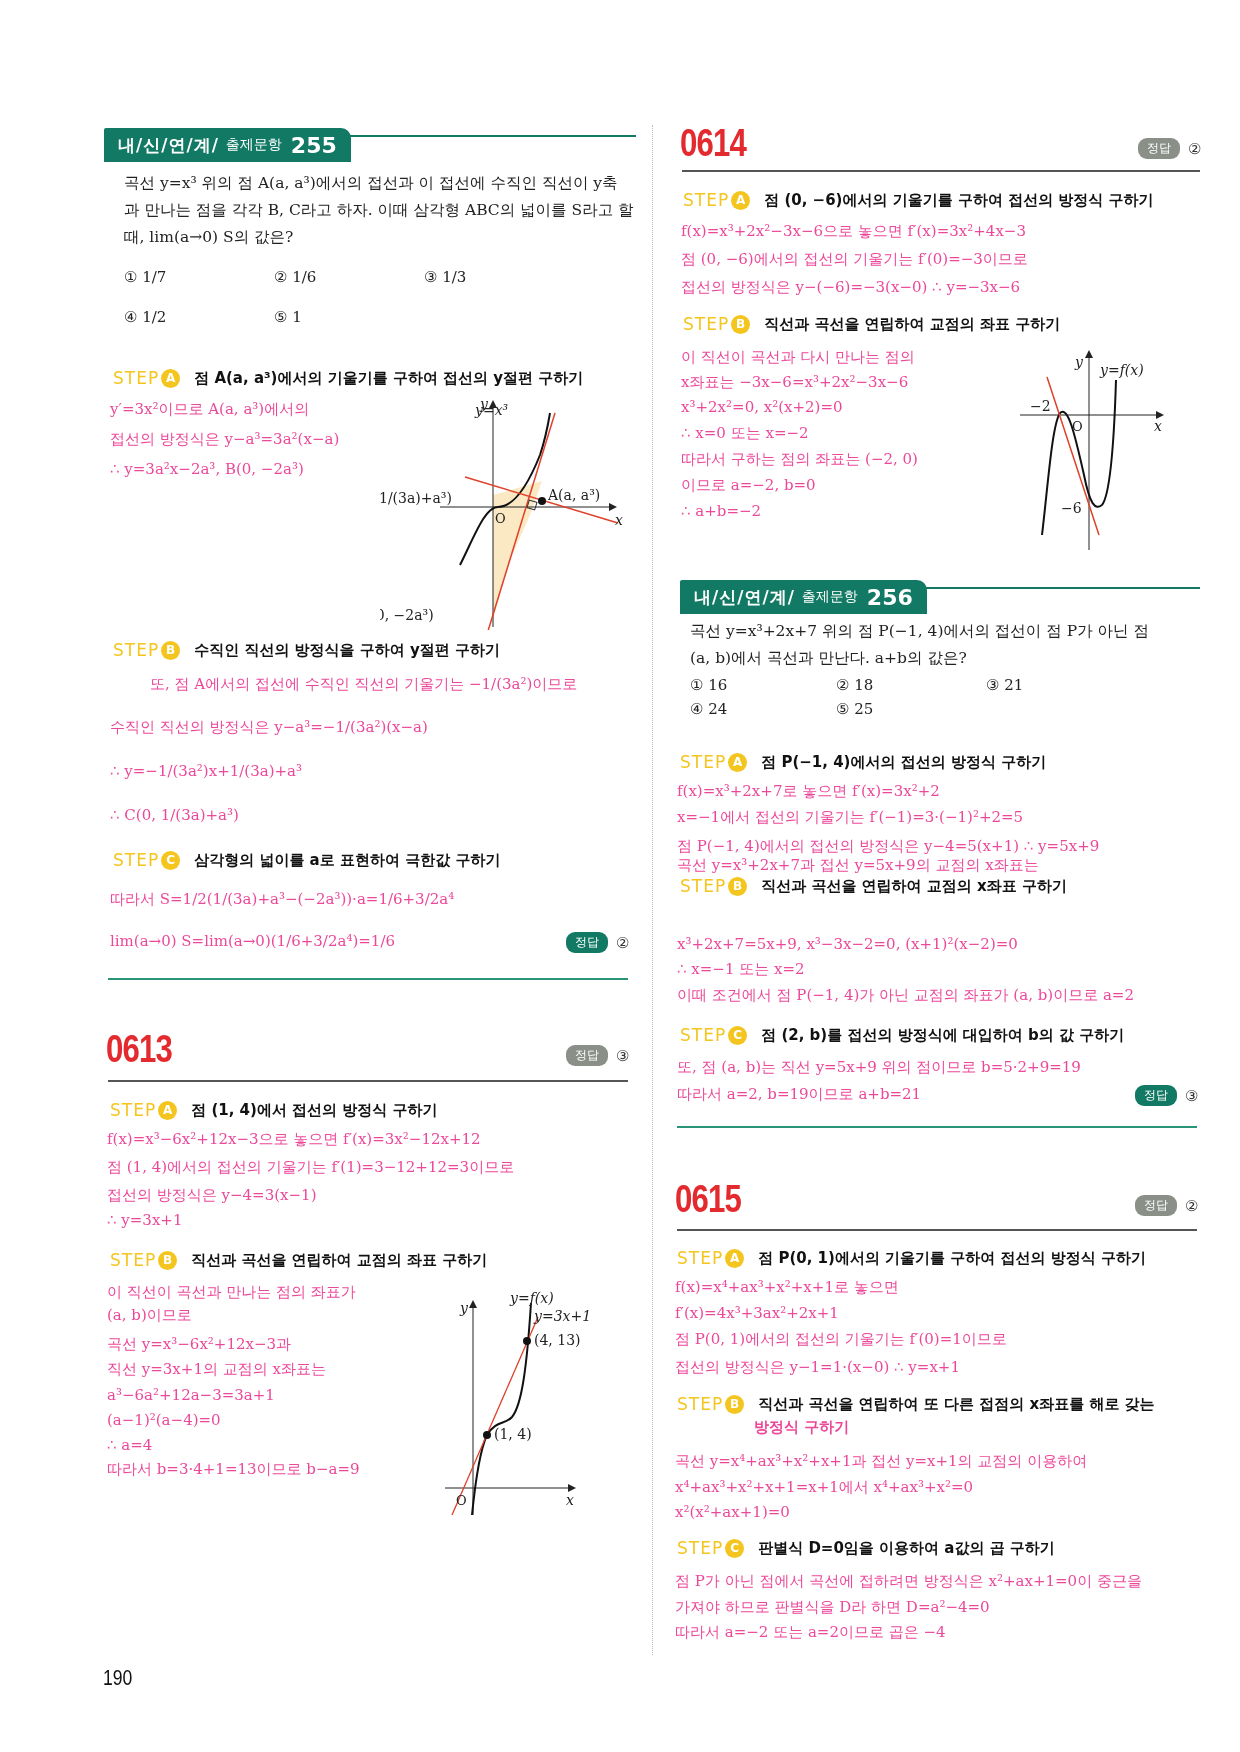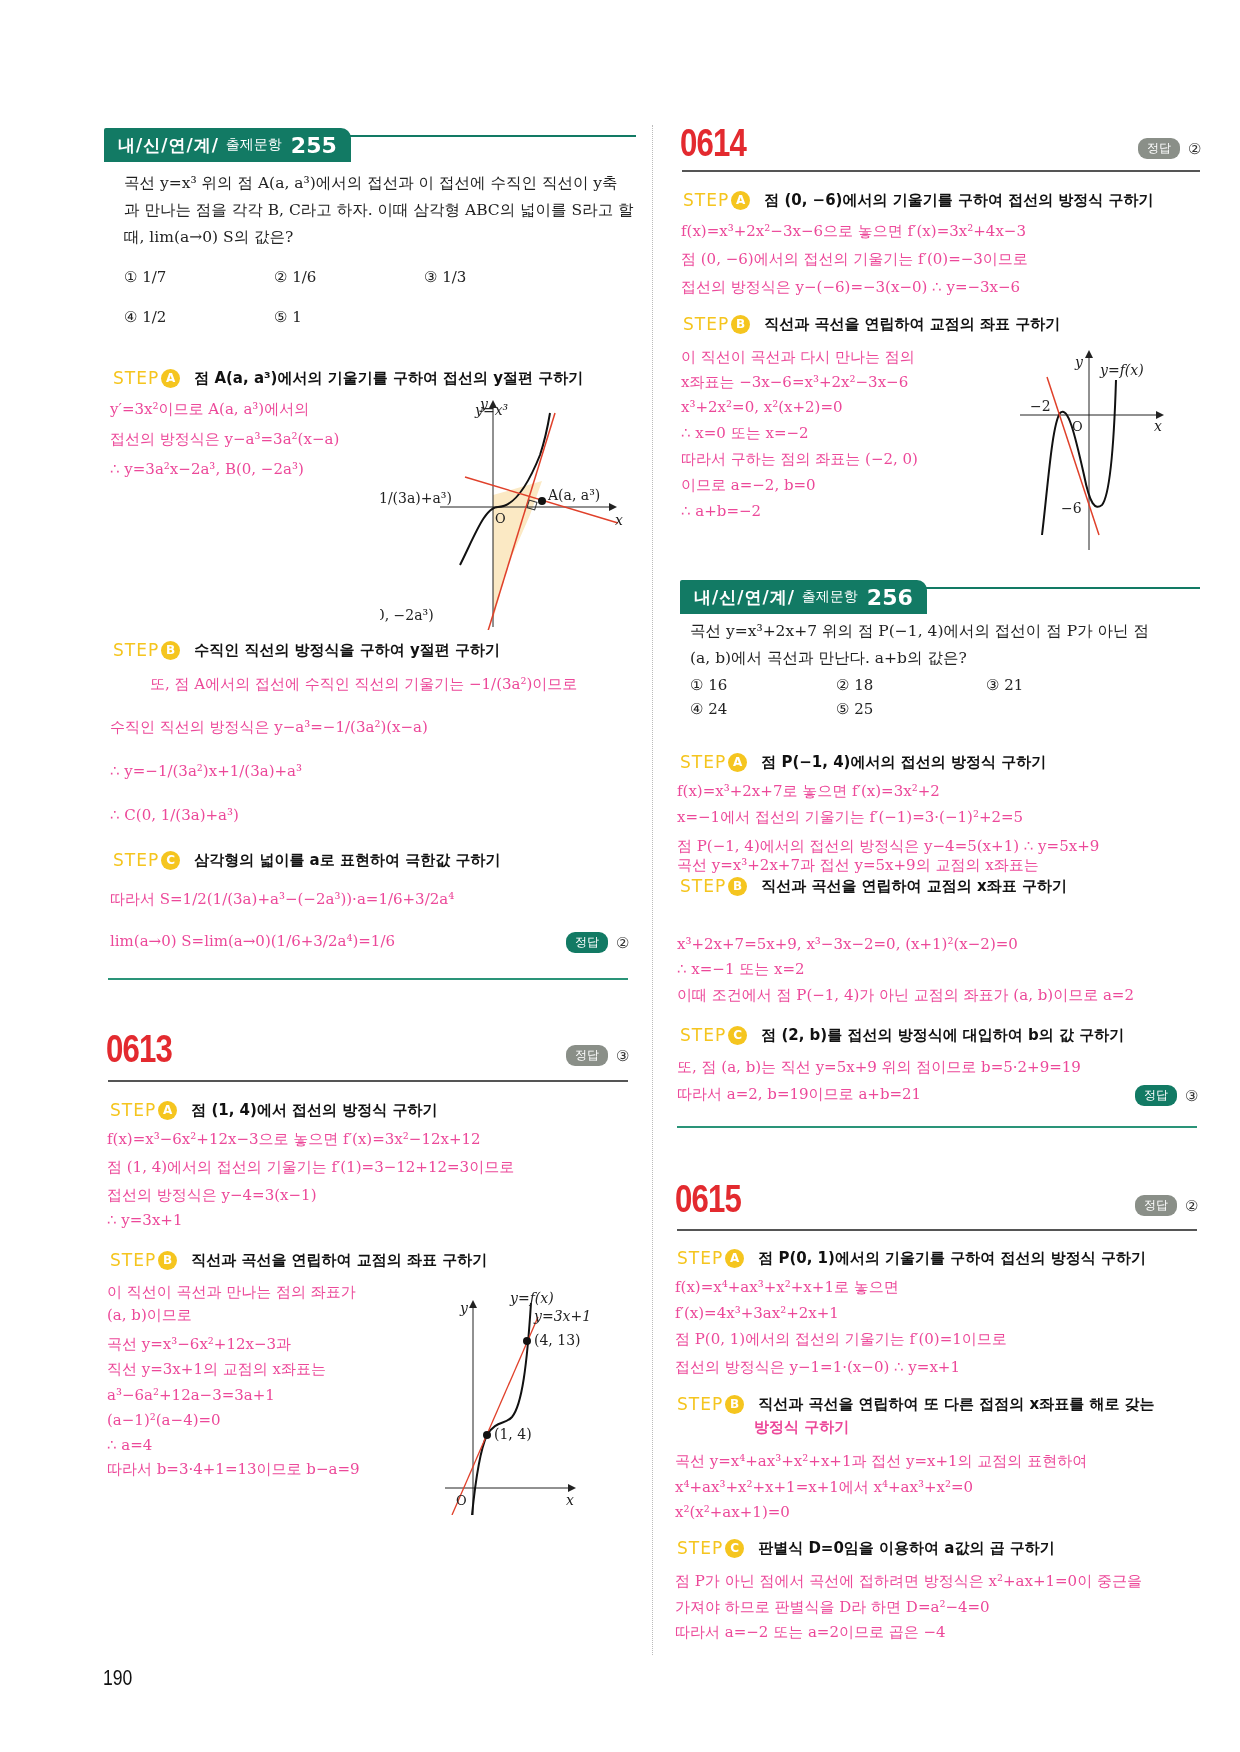--- a/index.html
+++ b/index.html
@@ -292,21 +292,21 @@
 <div class="line-txt" style="left:675px; top:1304px;">f′(x)=4x³+3ax²+2x+1</div>
 <div class="line-txt" style="left:675px; top:1330px;">점 P(0, 1)에서의 접선의 기울기는 f′(0)=1이므로</div>
 <div class="line-txt" style="left:675px; top:1358px;">접선의 방정식은 y−1=1·(x−0)   ∴ y=x+1</div>
 
 <div class="step" style="left:677px; top:1394px;">
   <span class="st">STEP</span>
   <span class="circ">B</span>
   <span class="title">직선과 곡선을 연립하여 또 다른 접점의 x좌표를 해로 갖는</span>
 </div>
 <div class="line-txt" style="left:754px; top:1418px; font-family:'DejaVu Sans',sans-serif; font-weight:bold;">방정식 구하기</div>
-<div class="line-txt" style="left:675px; top:1452px;">곡선 y=x⁴+ax³+x²+x+1과 접선 y=x+1의 교점의 표현하여</div>
+<div class="line-txt" style="left:675px; top:1452px;">곡선 y=x⁴+ax³+x²+x+1과 접선 y=x+1의 교점의 이용하여</div>
 <div class="line-txt" style="left:675px; top:1478px;">x⁴+ax³+x²+x+1=x+1에서 x⁴+ax³+x²=0</div>
 <div class="line-txt" style="left:675px; top:1503px;">x²(x²+ax+1)=0</div>
 
 <div class="step" style="left:677px; top:1538px;">
   <span class="st">STEP</span>
   <span class="circ">C</span>
   <span class="title">판별식 D=0임을 이용하여 a값의 곱 구하기</span>
 </div>
 <div class="line-txt" style="left:675px; top:1572px;">점 P가 아닌 점에서 곡선에 접하려면 방정식은 x²+ax+1=0이 중근을</div>
 <div class="line-txt" style="left:675px; top:1598px;">가져야 하므로 판별식을 D라 하면 D=a²−4=0</div>

